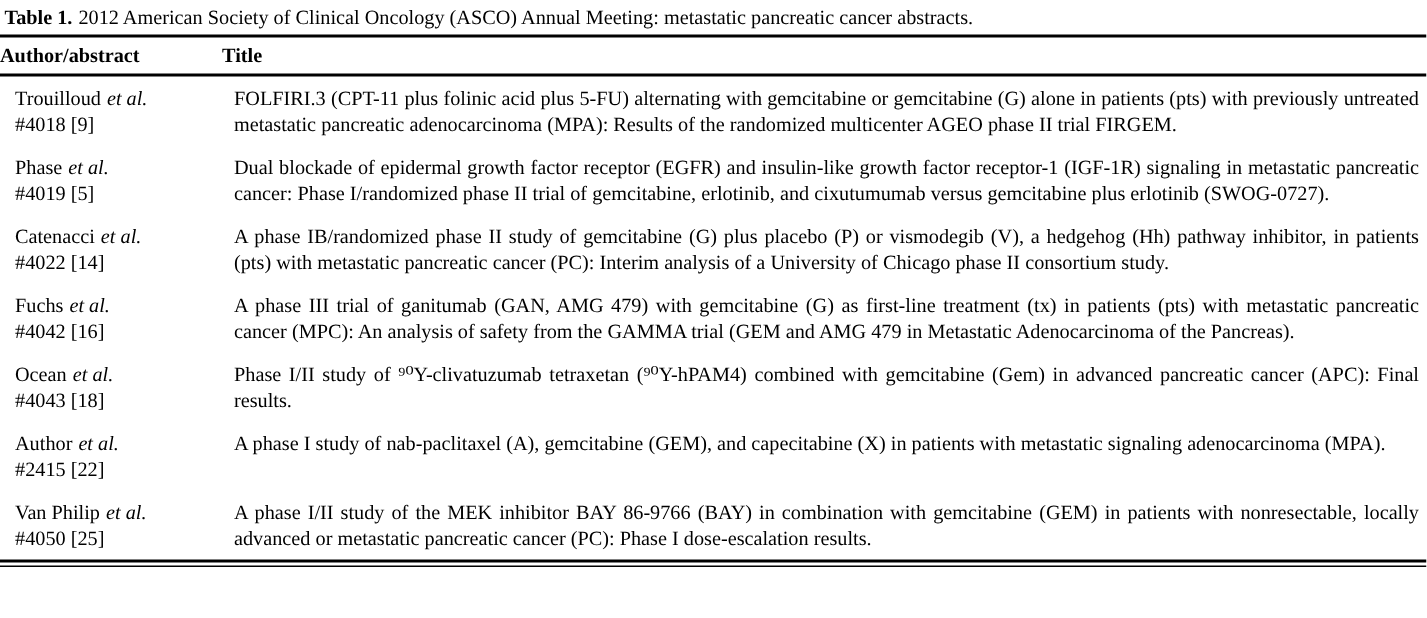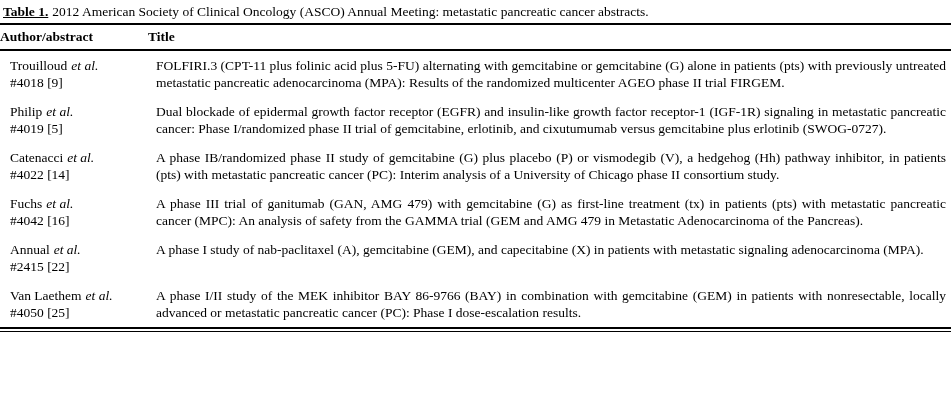--- a/index.html
+++ b/index.html
@@ -16,21 +16,20 @@
     font-size: 13.5px;
     line-height: 17px;
     box-sizing: border-box;
     padding-top: 3px;
   }
   .caption {
     padding: 0 4px 3px 3px;
   }
   .caption-label {
     font-weight: bold;
-    text-decoration: underline;
   }
   .caption-text {
     margin-left: 4px;
   }
   table.asco-table {
     width: 951px;
     border-collapse: collapse;
     border-top: 2px solid #000;
     border-bottom: 2px solid #000;
   }
@@ -89,48 +88,55 @@
   <tbody>
     <tr>
       <td class="cell-author">
         <span>Trouilloud</span><span class="etal">et al.</span>
         <span class="abstract-ref">#4018 [9]</span>
       </td>
       <td class="cell-title">FOLFIRI.3 (CPT-11 plus folinic acid plus 5-FU) alternating with gemcitabine or gemcitabine (G) alone in patients (pts) with previously untreated metastatic pancreatic adenocarcinoma (MPA): Results of the randomized multicenter AGEO phase II trial FIRGEM.</td>
     </tr>
     <tr>
       <td class="cell-author">
-        <span>Philip</span><span class="etal">et al.</span>
+        <span>Phase</span><span class="etal">et al.</span>
         <span class="abstract-ref">#4019 [5]</span>
       </td>
       <td class="cell-title">Dual blockade of epidermal growth factor receptor (EGFR) and insulin-like growth factor receptor-1 (IGF-1R) signaling in metastatic pancreatic cancer: Phase I/randomized phase II trial of gemcitabine, erlotinib, and cixutumumab versus gemcitabine plus erlotinib (SWOG-0727).</td>
     </tr>
     <tr>
       <td class="cell-author">
         <span>Catenacci</span><span class="etal">et al.</span>
         <span class="abstract-ref">#4022 [14]</span>
       </td>
       <td class="cell-title">A phase IB/randomized phase II study of gemcitabine (G) plus placebo (P) or vismodegib (V), a hedgehog (Hh) pathway inhibitor, in patients (pts) with metastatic pancreatic cancer (PC): Interim analysis of a University of Chicago phase II consortium study.</td>
     </tr>
     <tr>
       <td class="cell-author">
         <span>Fuchs</span><span class="etal">et al.</span>
         <span class="abstract-ref">#4042 [16]</span>
       </td>
       <td class="cell-title">A phase III trial of ganitumab (GAN, AMG 479) with gemcitabine (G) as first-line treatment (tx) in patients (pts) with metastatic pancreatic cancer (MPC): An analysis of safety from the GAMMA trial (GEM and AMG 479 in Metastatic Adenocarcinoma of the Pancreas).</td>
     </tr>
     <tr>
       <td class="cell-author">
-        <span>Annual</span><span class="etal">et al.</span>
+        <span>Ocean</span><span class="etal">et al.</span>
+        <span class="abstract-ref">#4043 [18]</span>
+      </td>
+      <td class="cell-title">Phase I/II study of ⁹⁰Y-clivatuzumab tetraxetan (⁹⁰Y-hPAM4) combined with gemcitabine (Gem) in advanced pancreatic cancer (APC): Final results.</td>
+    </tr>
+    <tr>
+      <td class="cell-author">
+        <span>Author</span><span class="etal">et al.</span>
         <span class="abstract-ref">#2415 [22]</span>
       </td>
       <td class="cell-title">A phase I study of nab-paclitaxel (A), gemcitabine (GEM), and capecitabine (X) in patients with metastatic signaling adenocarcinoma (MPA).</td>
     </tr>
     <tr>
       <td class="cell-author">
-        <span>Van Laethem</span><span class="etal">et al.</span>
+        <span>Van Philip</span><span class="etal">et al.</span>
         <span class="abstract-ref">#4050 [25]</span>
       </td>
       <td class="cell-title">A phase I/II study of the MEK inhibitor BAY 86-9766 (BAY) in combination with gemcitabine (GEM) in patients with nonresectable, locally advanced or metastatic pancreatic cancer (PC): Phase I dose-escalation results.</td>
     </tr>
   </tbody>
 </table>
 <div class="bottom-rule"></div>
 
 </body></html>

